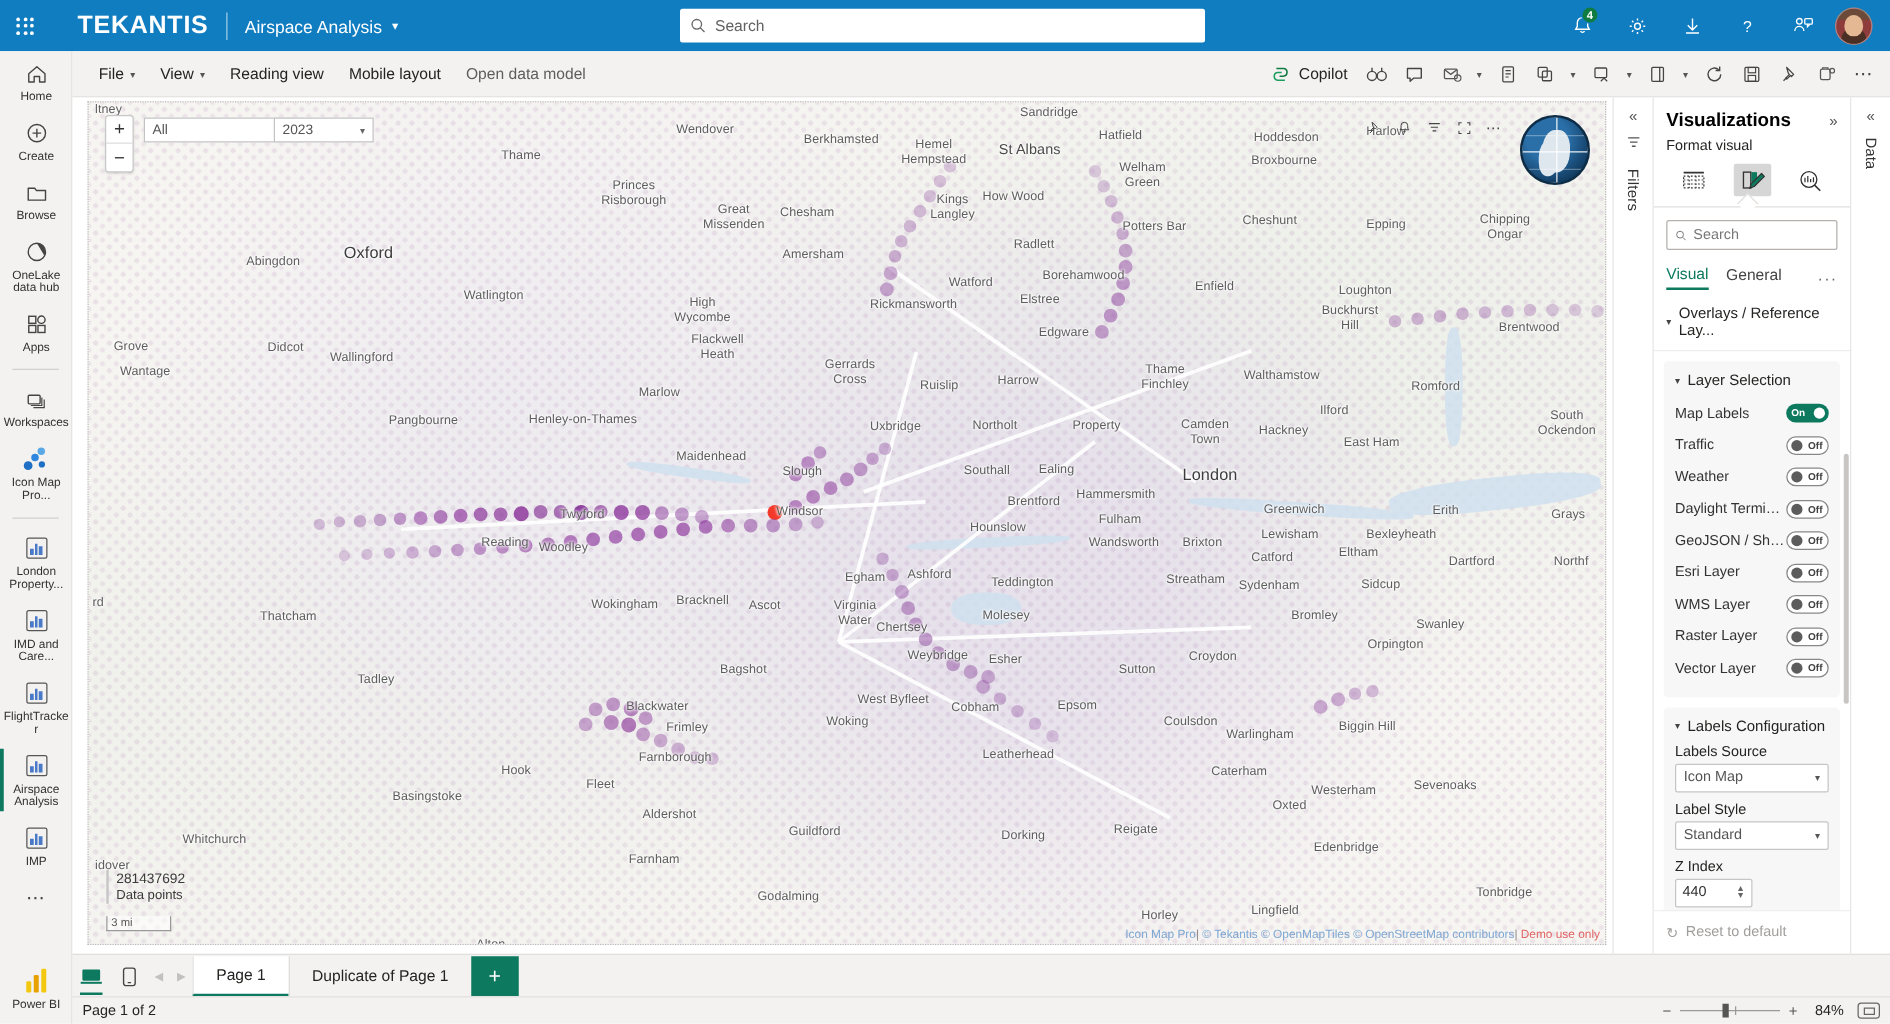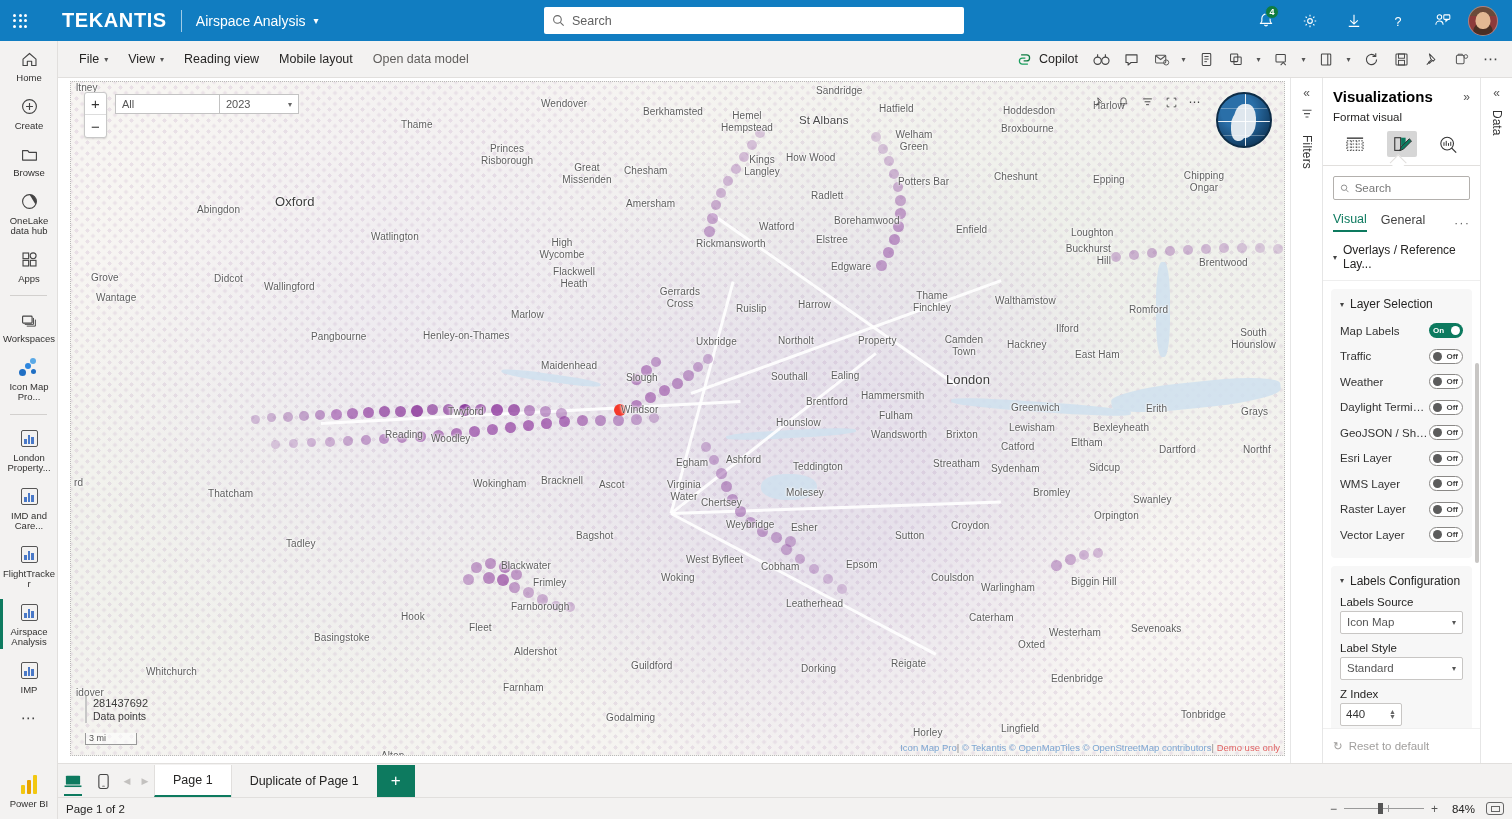--- a/index.html
+++ b/index.html
@@ -928,21 +928,21 @@
         <div class="map-label" style="left: 1102px; top: 88px; white-space: normal; max-width: 62px; text-align: center; line-height: 12px;">Chipping Ongar</div>
         <div class="map-label" style="left: 740px; top: 108px;">Radlett</div>
         <div class="map-label" style="left: 555px; top: 116px;">Amersham</div>
         <div class="map-label" style="left: 126px; top: 122px;">Abingdon</div>
         <div class="map-label" style="left: 300px; top: 149px;">Watlington</div>
         <div class="map-label" style="left: 688px; top: 139px;">Watford</div>
         <div class="map-label" style="left: 763px; top: 133px;">Borehamwood</div>
         <div class="map-label" style="left: 745px; top: 152px;">Elstree</div>
         <div class="map-label" style="left: 885px; top: 142px;">Enfield</div>
         <div class="map-label" style="left: 1000px; top: 145px;">Loughton</div>
-        <div class="map-label" style="left: 978px; top: 161px; white-space: normal; max-width: 62px; text-align: right; line-height: 12px;">Buckhurst Hill</div>
+        <div class="map-label" style="left: 978px; top: 161px; white-space: normal; max-width: 62px; text-align: center; line-height: 12px;">Buckhurst Hill</div>
         <div class="map-label" style="left: 1128px; top: 175px;">Brentwood</div>
         <div class="map-label" style="left: 460px; top: 155px; white-space: normal; max-width: 62px; text-align: center; line-height: 12px;">High Wycombe</div>
         <div class="map-label" style="left: 625px; top: 156px;">Rickmansworth</div>
         <div class="map-label" style="left: 760px; top: 179px;">Edgware</div>
         <div class="map-label" style="left: 20px; top: 190px;">Grove</div>
         <div class="map-label" style="left: 143px; top: 191px;">Didcot</div>
         <div class="map-label" style="left: 25px; top: 210px;">Wantage</div>
         <div class="map-label" style="left: 193px; top: 199px;">Wallingford</div>
         <div class="map-label" style="left: 472px; top: 184px; white-space: normal; max-width: 62px; text-align: center; line-height: 12px;">Flackwell Heath</div>
         <div class="map-label" style="left: 578px; top: 204px; white-space: normal; max-width: 62px; text-align: center; line-height: 12px;">Gerrards Cross</div>
@@ -955,21 +955,21 @@
         <div class="map-label" style="left: 727px; top: 217px;">Harrow</div>
         <div class="map-label" style="left: 240px; top: 249px;">Pangbourne</div>
         <div class="map-label" style="left: 352px; top: 248px;">Henley-on-Thames</div>
         <div class="map-label" style="left: 470px; top: 278px;">Maidenhead</div>
         <div class="map-label" style="left: 625px; top: 254px;">Uxbridge</div>
         <div class="map-label" style="left: 707px; top: 253px;">Northolt</div>
         <div class="map-label" style="left: 787px; top: 253px;">Property</div>
         <div class="map-label" style="left: 862px; top: 252px; white-space: normal; max-width: 62px; text-align: center; line-height: 12px;">Camden Town</div>
         <div class="map-label" style="left: 936px; top: 257px;">Hackney</div>
         <div class="map-label" style="left: 1004px; top: 267px;">East Ham</div>
-        <div class="map-label" style="left: 1152px; top: 245px; white-space: normal; max-width: 62px; text-align: center; line-height: 12px;">South Hounslow</div>
+        <div class="map-label" style="left: 1152px; top: 245px; white-space: normal; max-width: 62px; text-align: center; line-height: 12px;">South Ockendon</div>
         <div class="map-label" style="left: 555px; top: 290px;">Slough</div>
         <div class="map-label" style="left: 700px; top: 289px;">Southall</div>
         <div class="map-label" style="left: 760px; top: 288px;">Ealing</div>
         <div class="map-label lg" style="left: 875px; top: 290px;">London</div>
         <div class="map-label" style="left: 377px; top: 324px;">Twyford</div>
         <div class="map-label" style="left: 550px; top: 322px;">Windsor</div>
         <div class="map-label" style="left: 735px; top: 314px;">Brentford</div>
         <div class="map-label" style="left: 790px; top: 308px;">Hammersmith</div>
         <div class="map-label" style="left: 940px; top: 320px;">Greenwich</div>
         <div class="map-label" style="left: 1075px; top: 321px;">Erith</div>

